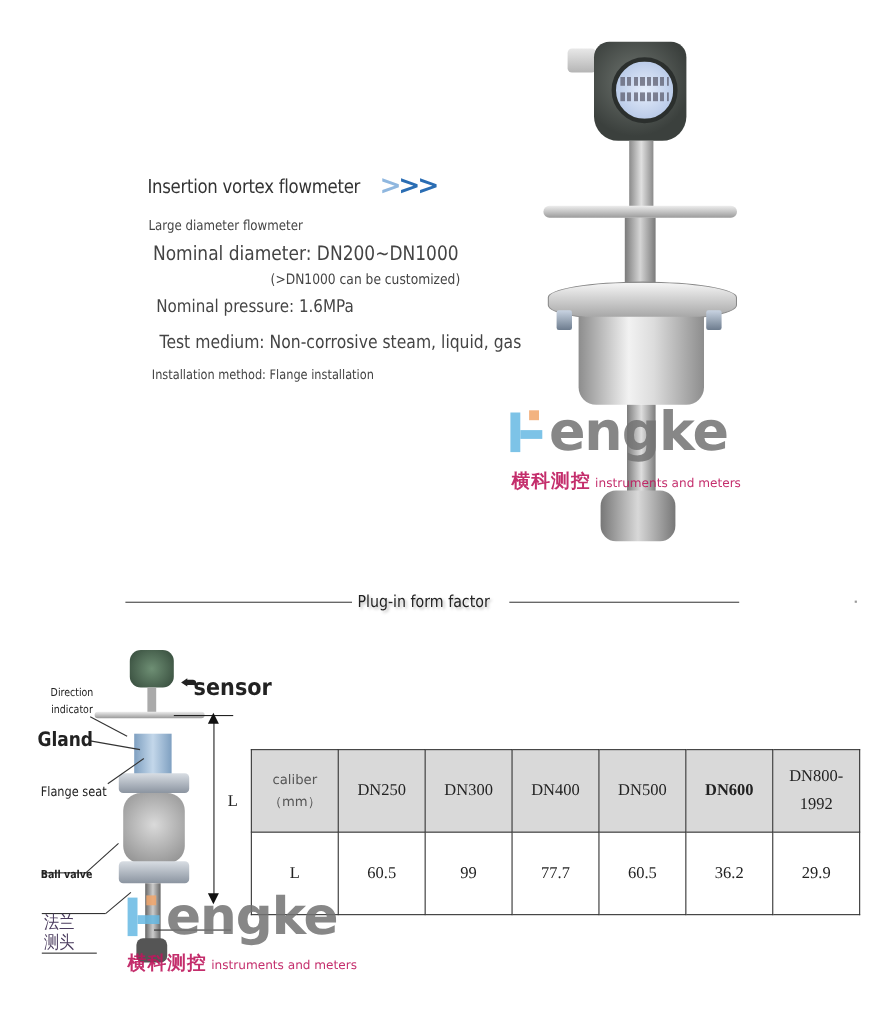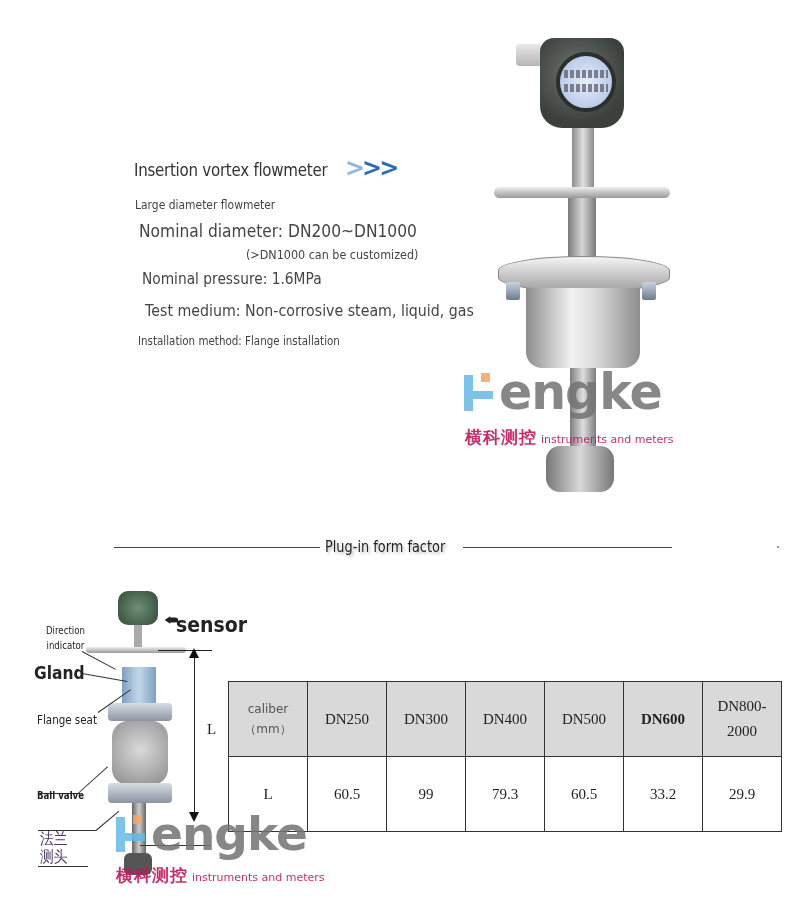--- a/index.html
+++ b/index.html
@@ -184,30 +184,30 @@
       <div class="cal">caliber</div>
       <div class="cal">（mm）</div>
     </td>
     <td class="c1">DN250</td>
     <td class="c2">DN300</td>
     <td class="c3">DN400</td>
     <td class="c4">DN500</td>
     <td class="c5">DN600</td>
     <td class="c6" style="line-height:25px;">
       <div>DN800-</div>
-      <div>2000</div>
+      <div>1992</div>
     </td>
   </tr>
   <tr class="val">
     <td class="first">L</td>
     <td>60.5</td>
     <td>99</td>
-    <td>79.3</td>
+    <td>77.7</td>
     <td>60.5</td>
-    <td>33.2</td>
+    <td>36.2</td>
     <td>29.9</td>
   </tr>
 </tbody>
   </table>
 
 <div class="abs wm wm-bot">
   <span style="display:inline-block;width:26px;border-left:9px solid #67b9e3;height:35px;vertical-align:-2px;position:relative;">
     <span style="position:absolute;left:0;top:16px;width:20px;height:8px;background:#67b9e3;"></span>
     <span style="position:absolute;left:8px;top:-2px;width:9px;height:9px;background:#f2a66b;"></span>
   </span><span>engke</span>

